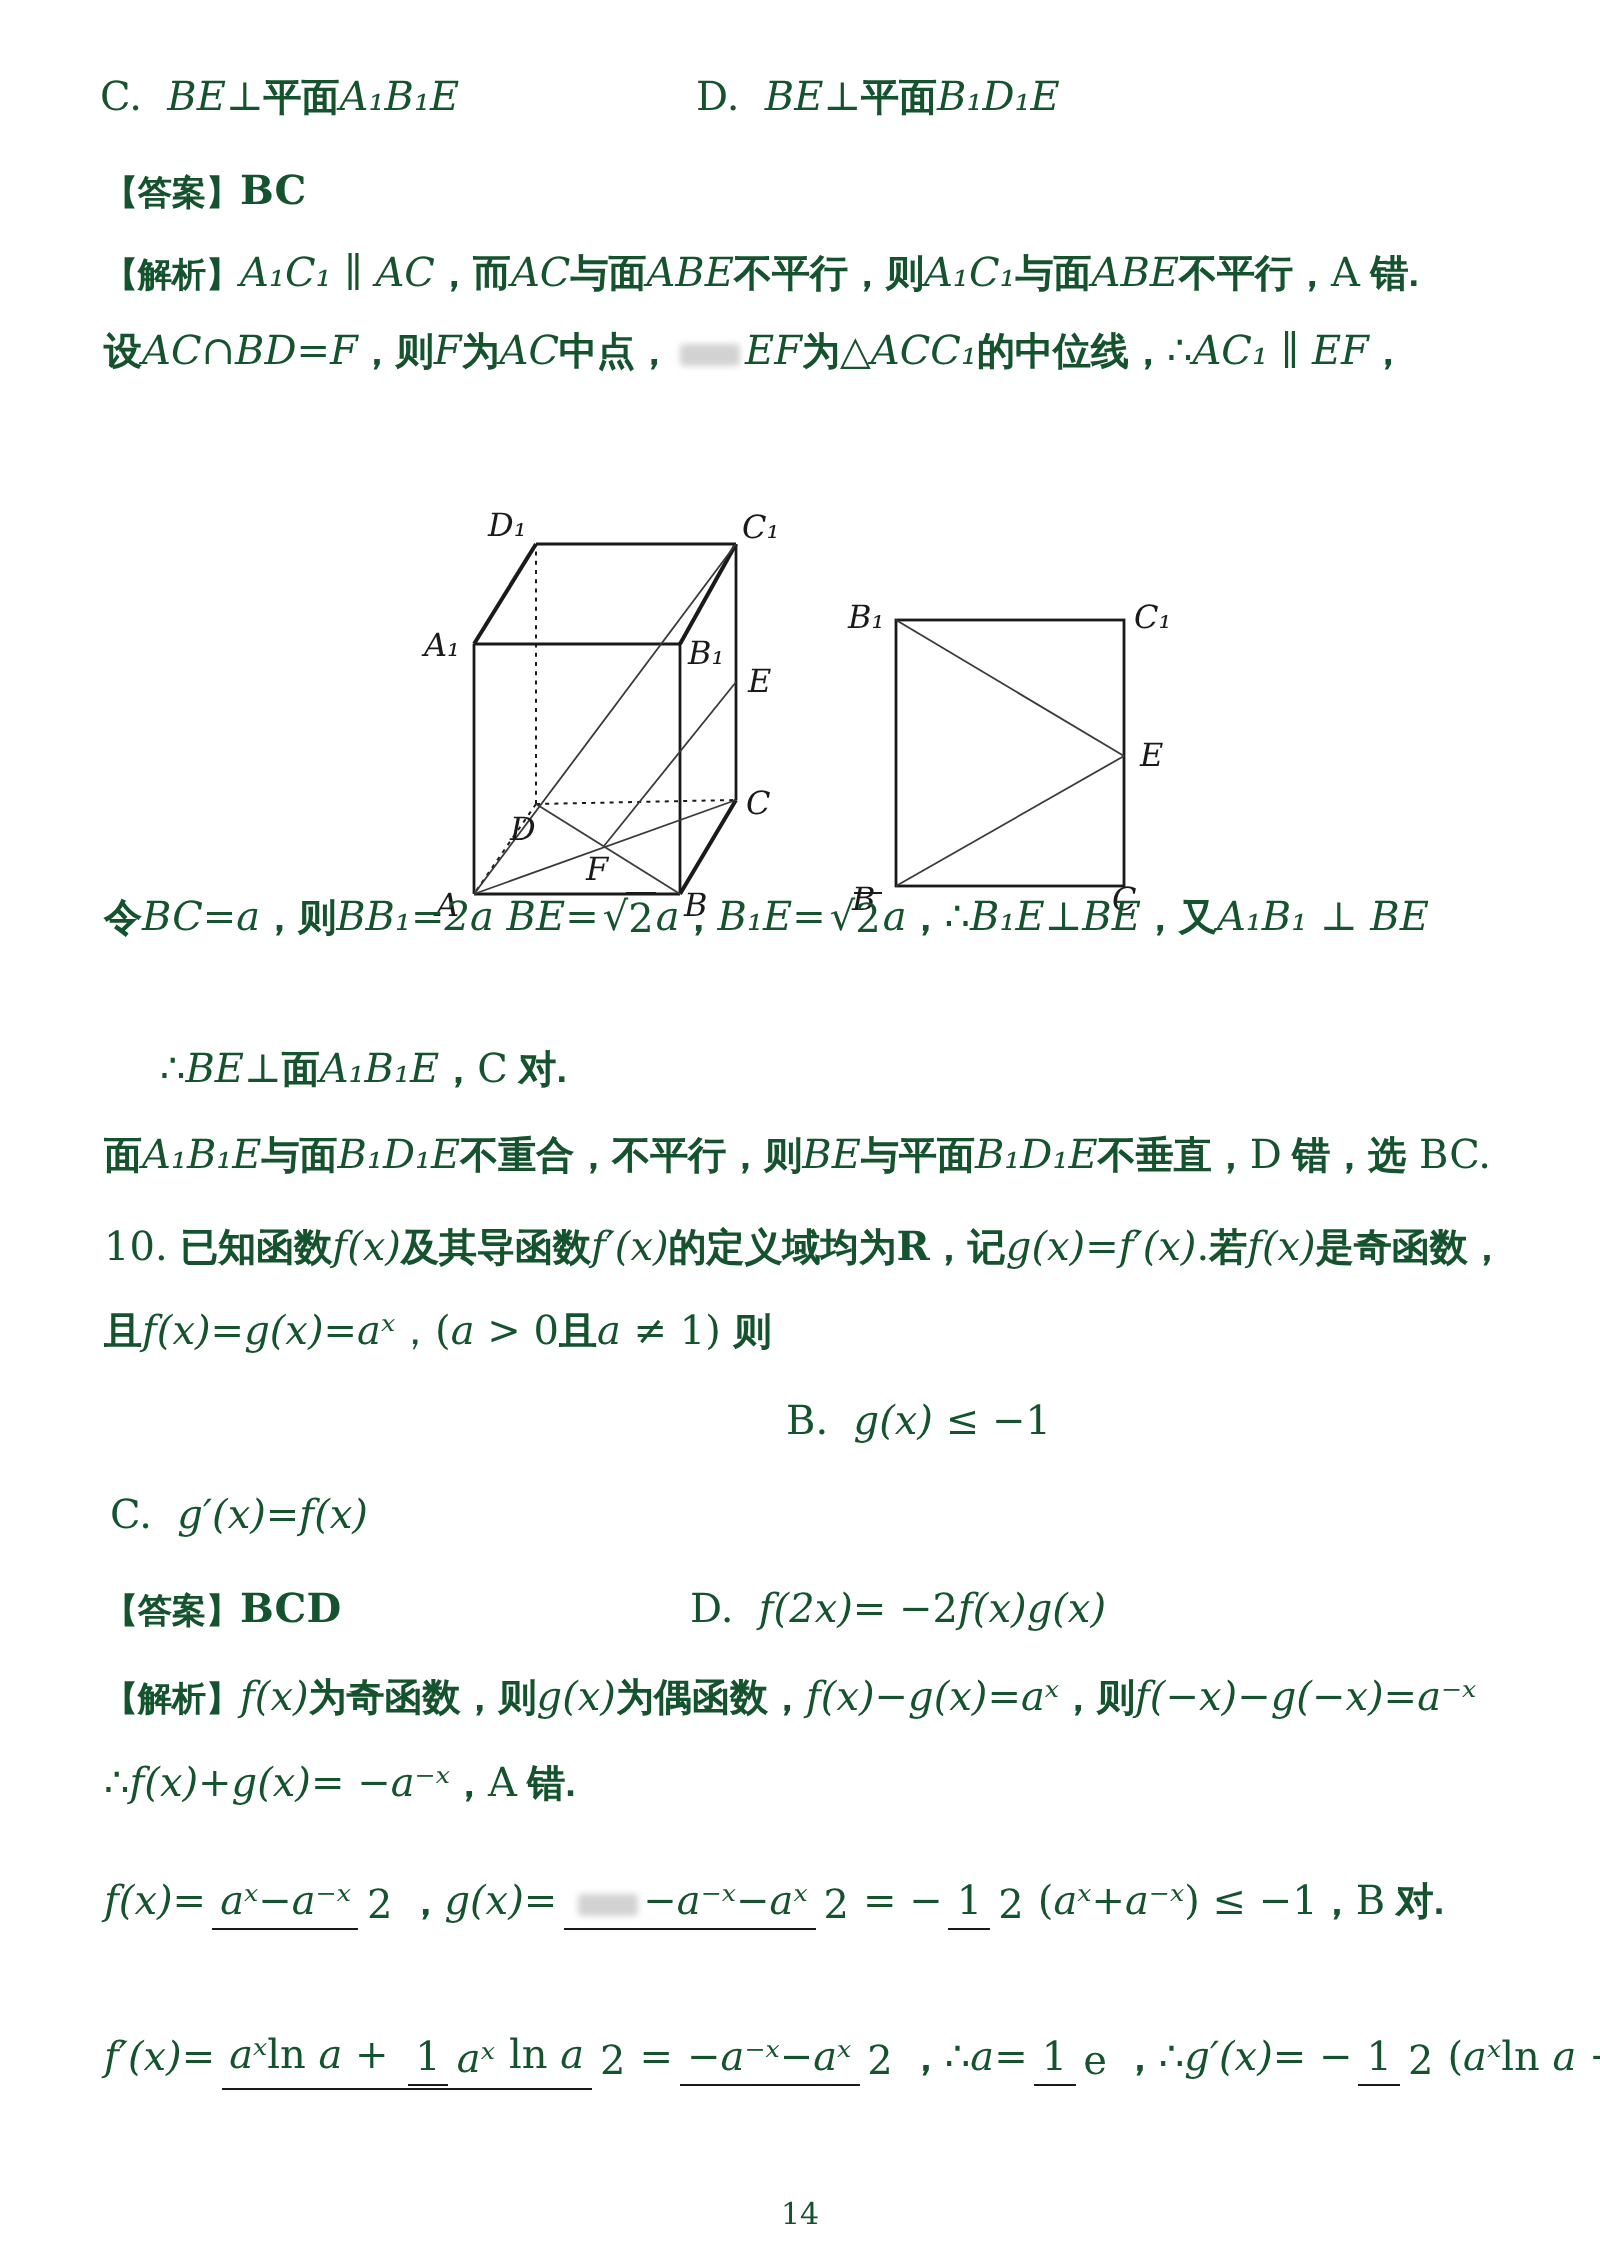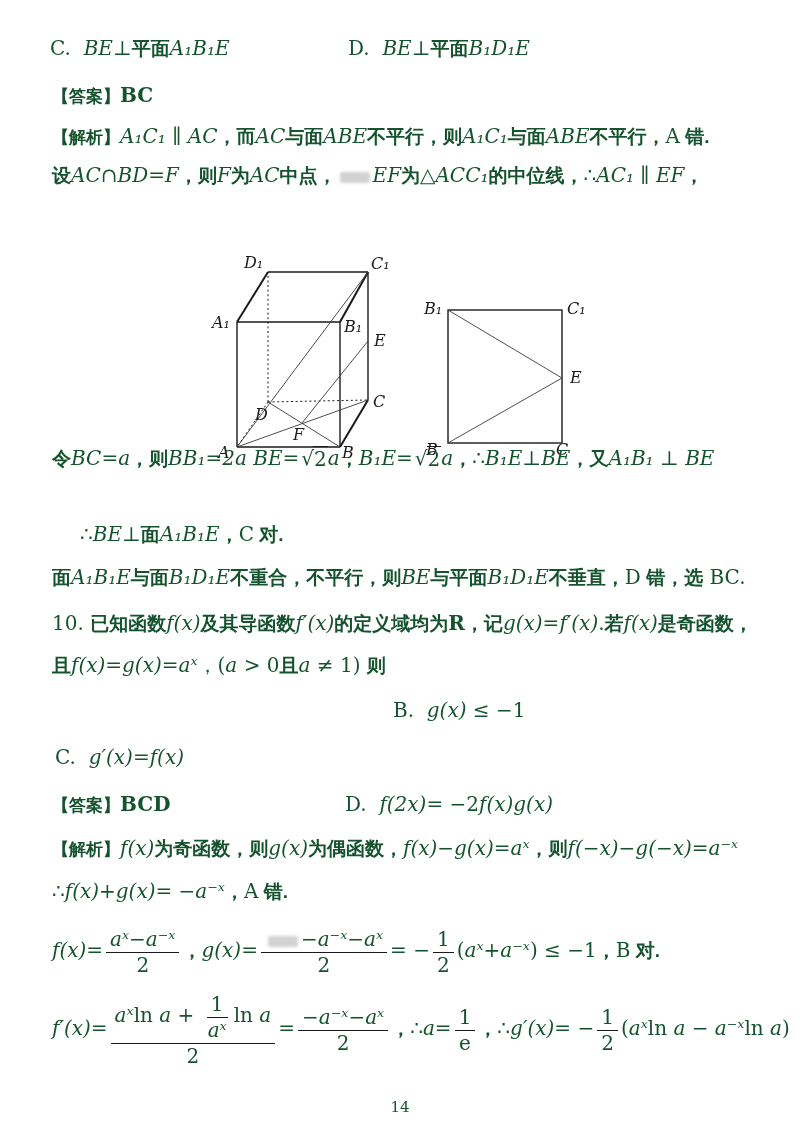--- a/index.html
+++ b/index.html
@@ -18,21 +18,21 @@
     white-space:nowrap;
   }
   
   .s-c{font-family:"Liberation Sans","DejaVu Sans",sans-serif;font-weight:600;font-size:19px;}
   .s-cb{font-family:"Liberation Sans","DejaVu Sans",sans-serif;font-weight:800;font-size:17px;}
   .s-m{font-family:"DejaVu Serif","Liberation Serif",serif;font-style:italic;}
   .s-r{font-family:"DejaVu Serif","Liberation Serif",serif;}
   .s-rb{font-family:"DejaVu Serif","Liberation Serif",serif;font-weight:bold;}
   .s-wm{display:inline-block;width:30px;height:11px;background:#8a8a8a;opacity:.38;filter:blur(1.5px);border-radius:2px;vertical-align:middle;margin:0 3px;}
   
-  .frac{display:inline-flex;flex-direction:column;align-items:center;vertical-align:middle;margin:0 3px;line-height:1.15;text-align:center;}
+  .frac{display:inline-flex;align-items:center;vertical-align:middle;margin:0 3px;line-height:1.15;text-align:center;}
   .fnum{display:block;padding:0 4px 1px 4px;border-bottom:1.5px solid #1a1a1a;}
   .fden{display:block;padding:1px 4px 0 4px;}
   
   .sqrt{display:inline-flex;align-items:flex-start;margin-left:2px;}
   .rad{font-family:"DejaVu Serif","Liberation Serif",serif;}
   .sqarg{font-family:"DejaVu Serif","Liberation Serif",serif;border-top:1.5px solid #1a1a1a;margin-left:-1px;padding:0 1px;}
   
   .figs{position:absolute;top:252px;left:0;width:800px;height:212px;}
   .figlbl{font-family:"DejaVu Serif","Liberation Serif",serif;font-style:italic;font-size:16px;fill:#1a1a1a;}
   .edge{stroke:#1a1a1a;stroke-width:1.4;fill:none;}

